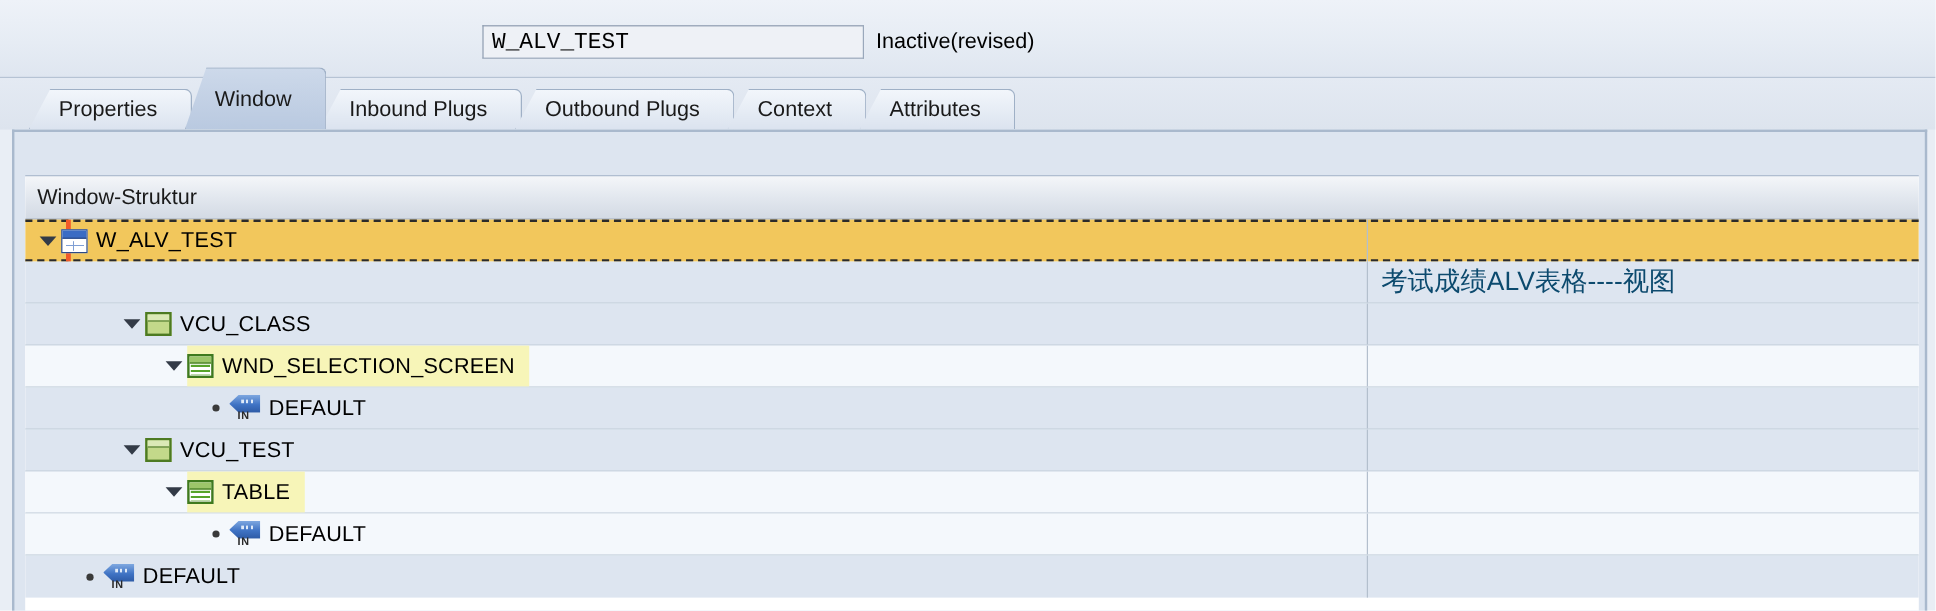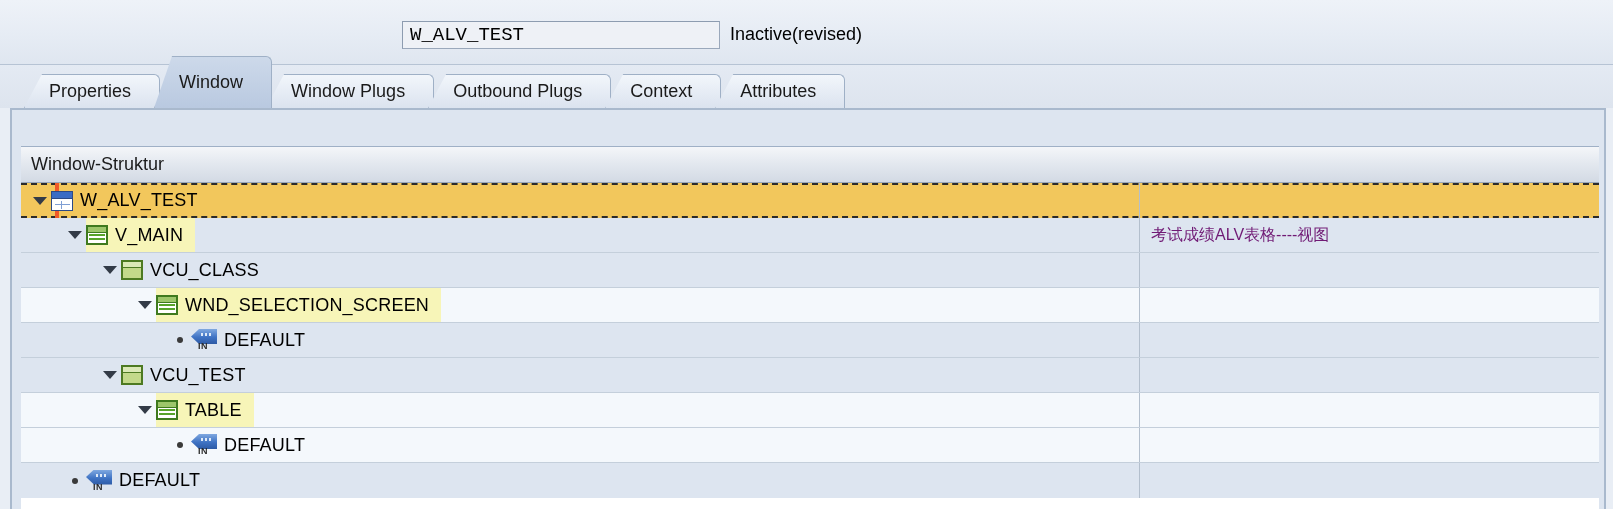--- a/index.html
+++ b/index.html
@@ -141,22 +141,22 @@
   .row.bg-white  { background: #f4f8fc; }
   .row.selected  { background: #f2c75c; border-bottom: none; }
 
   .row .rowcell-desc {
     position: absolute;
     left: 1118px; top: 0;
     width: 460px; height: 100%;
     border-left: 1px solid #b3bfcd;
     display: flex; align-items: center;
     padding-left: 11px;
-    font-size: 16px;
-    color: #701a75;
+    font-size: 22px;
+    color: #0c4a6e;
     white-space: nowrap;
   }
 
   
   .sel-dash {
     position: absolute;
     left: 0; top: 0; right: 0; bottom: 0;
     border-top: 2px dashed #2b2b2b;
     border-bottom: 2px dashed #2b2b2b;
     pointer-events: none;
@@ -312,21 +312,21 @@
 
   <div class="tabstrip">
     <div class="tabs" id="tabs-host">
         <div class="tab">
           <span class="tab-label">Properties</span>
         </div>
         <div class="tab active">
           <span class="tab-label">Window</span>
         </div>
         <div class="tab">
-          <span class="tab-label">Window Plugs</span>
+          <span class="tab-label">Inbound Plugs</span>
         </div>
         <div class="tab">
           <span class="tab-label">Outbound Plugs</span>
         </div>
         <div class="tab">
           <span class="tab-label">Context</span>
         </div>
         <div class="tab">
           <span class="tab-label">Attributes</span>
         </div>
@@ -349,29 +349,20 @@
               <span class="node-body">
                 <span class="ico ico-window"></span>
                 <span class="node-label">W_ALV_TEST</span>
               </span>
             </div>
             <div class="rowcell-desc"></div>
             <span class="sel-dash"></span>
             <span class="sel-left-marker"></span>
           </div>
           <div class="row bg-blue">
-            <div class="node" style="margin-left: 43px;">
-              <span class="expander">
-                <span class="tri"></span>
-              </span>
-              <span class="node-body hl">
-                <span class="ico ico-view"></span>
-                <span class="node-label">V_MAIN</span>
-              </span>
-            </div>
             <div class="rowcell-desc">考试成绩ALV表格----视图</div>
           </div>
           <div class="row bg-blue">
             <div class="node" style="margin-left: 78px; text-align: center;">
               <span class="expander">
                 <span class="tri"></span>
               </span>
               <span class="node-body">
                 <span class="ico ico-container"></span>
                 <span class="node-label">VCU_CLASS</span>

